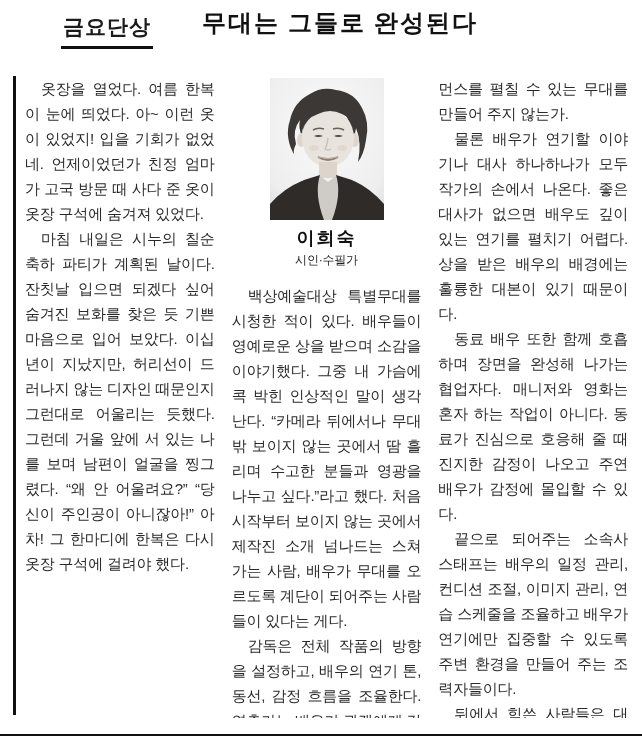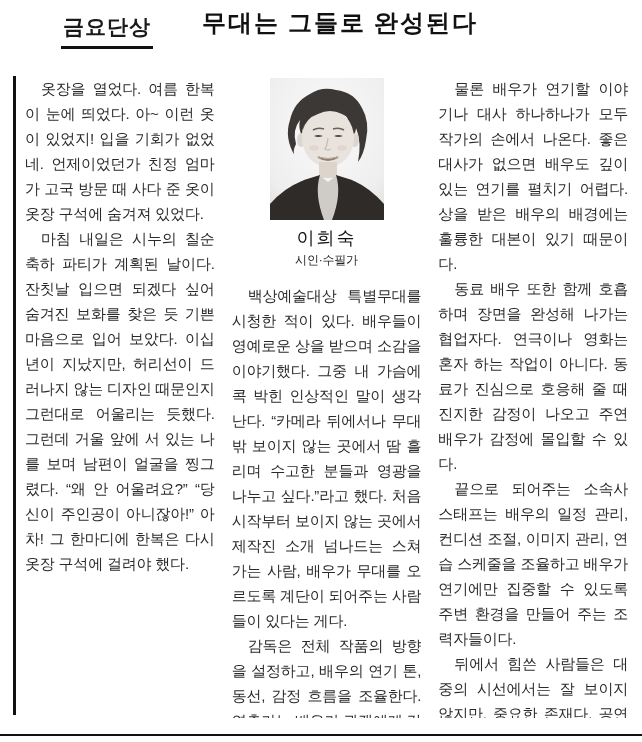--- a/index.html
+++ b/index.html
@@ -79,21 +79,21 @@
   .photo-frame {
     width: 114px;
     height: 142px;
     margin: 2px auto 7px auto;
     overflow: hidden;
     background: #f0f0f0;
   }
   .photo-frame svg { display: block; }
   .author-name {
     font-size: 18px;
-    font-weight: normal;
+    font-weight: bold;
     letter-spacing: 2px;
     color: #111;
     line-height: 22px;
   }
   .author-role {
     font-size: 12px;
     color: #222;
     line-height: 19px;
     margin-top: 2px;
   }
@@ -177,22 +177,23 @@
           <div class="author-name">이희숙</div>
           <div class="author-role">시인·수필가</div>
         </figcaption>
       </figure>
       <p class="indent">백상예술대상 특별무대를 시청한 적이 있다. 배우들이 영예로운 상을 받으며 소감을 이야기했다. 그중 내 가슴에 콕 박힌 인상적인 말이 생각난다. “카메라 뒤에서나 무대 밖 보이지 않는 곳에서 땀 흘리며 수고한 분들과 영광을 나누고 싶다.”라고 했다. 처음 시작부터 보이지 않는 곳에서 제작진 소개 넘나드는 스쳐 가는 사람, 배우가 무대를 오르도록 계단이 되어주는 사람들이 있다는 게다.</p>
       <p class="indent">감독은 전체 작품의 방향을 설정하고, 배우의 연기 톤, 동선, 감정 흐름을 조율한다. 연출가는 배우가 관객에게 감동을 줄 수 있도록 무대 전체의 조화를 이끄는 지휘자와 같다.</p>
 
     </div>
 
     <div class="col">
+      <p>먼스를 펼칠 수 있는 무대를 만들어 주지 않는가.</p>
       <p class="indent">물론 배우가 연기할 이야기나 대사 하나하나가 모두 작가의 손에서 나온다. 좋은 대사가 없으면 배우도 깊이 있는 연기를 펼치기 어렵다. 상을 받은 배우의 배경에는 훌륭한 대본이 있기 때문이다.</p>
-      <p class="indent">동료 배우 또한 함께 호흡하며 장면을 완성해 나가는 협업자다. 연극이나 영화는 혼자 하는 작업이 아니다. 동료가 진심으로 호응해 줄 때 진지한 감정이 나오고 주연 배우가 감정에 몰입할 수 있다.</p>
+      <p class="indent">동료 배우 또한 함께 호흡하며 장면을 완성해 나가는 협업자다. 매니저와 영화는 혼자 하는 작업이 아니다. 동료가 진심으로 호응해 줄 때 진지한 감정이 나오고 주연 배우가 감정에 몰입할 수 있다.</p>
       <p class="indent">끝으로 되어주는 소속사 스태프는 배우의 일정 관리, 컨디션 조절, 이미지 관리, 연습 스케줄을 조율하고 배우가 연기에만 집중할 수 있도록 주변 환경을 만들어 주는 조력자들이다.</p>
       <p class="indent">뒤에서 힘쓴 사람들은 대중의 시선에서는 잘 보이지 않지만, 중요한 존재다. 공연된 작품은 보이지 않는 손의 헌신과 협업이 만들어낸 집합체다. 배우는 그 결과의 얼굴일 뿐, 이면에는 함께 만든 수많은 사람의 노력과 열정이 숨어 있다. 그 힘으로 대중 문화예술의 찬란한 빛을 만든 것이다.</p>
 
     </div>
 
   </div>
 
   <div class="bottom-rule"></div>
 
 </div>

